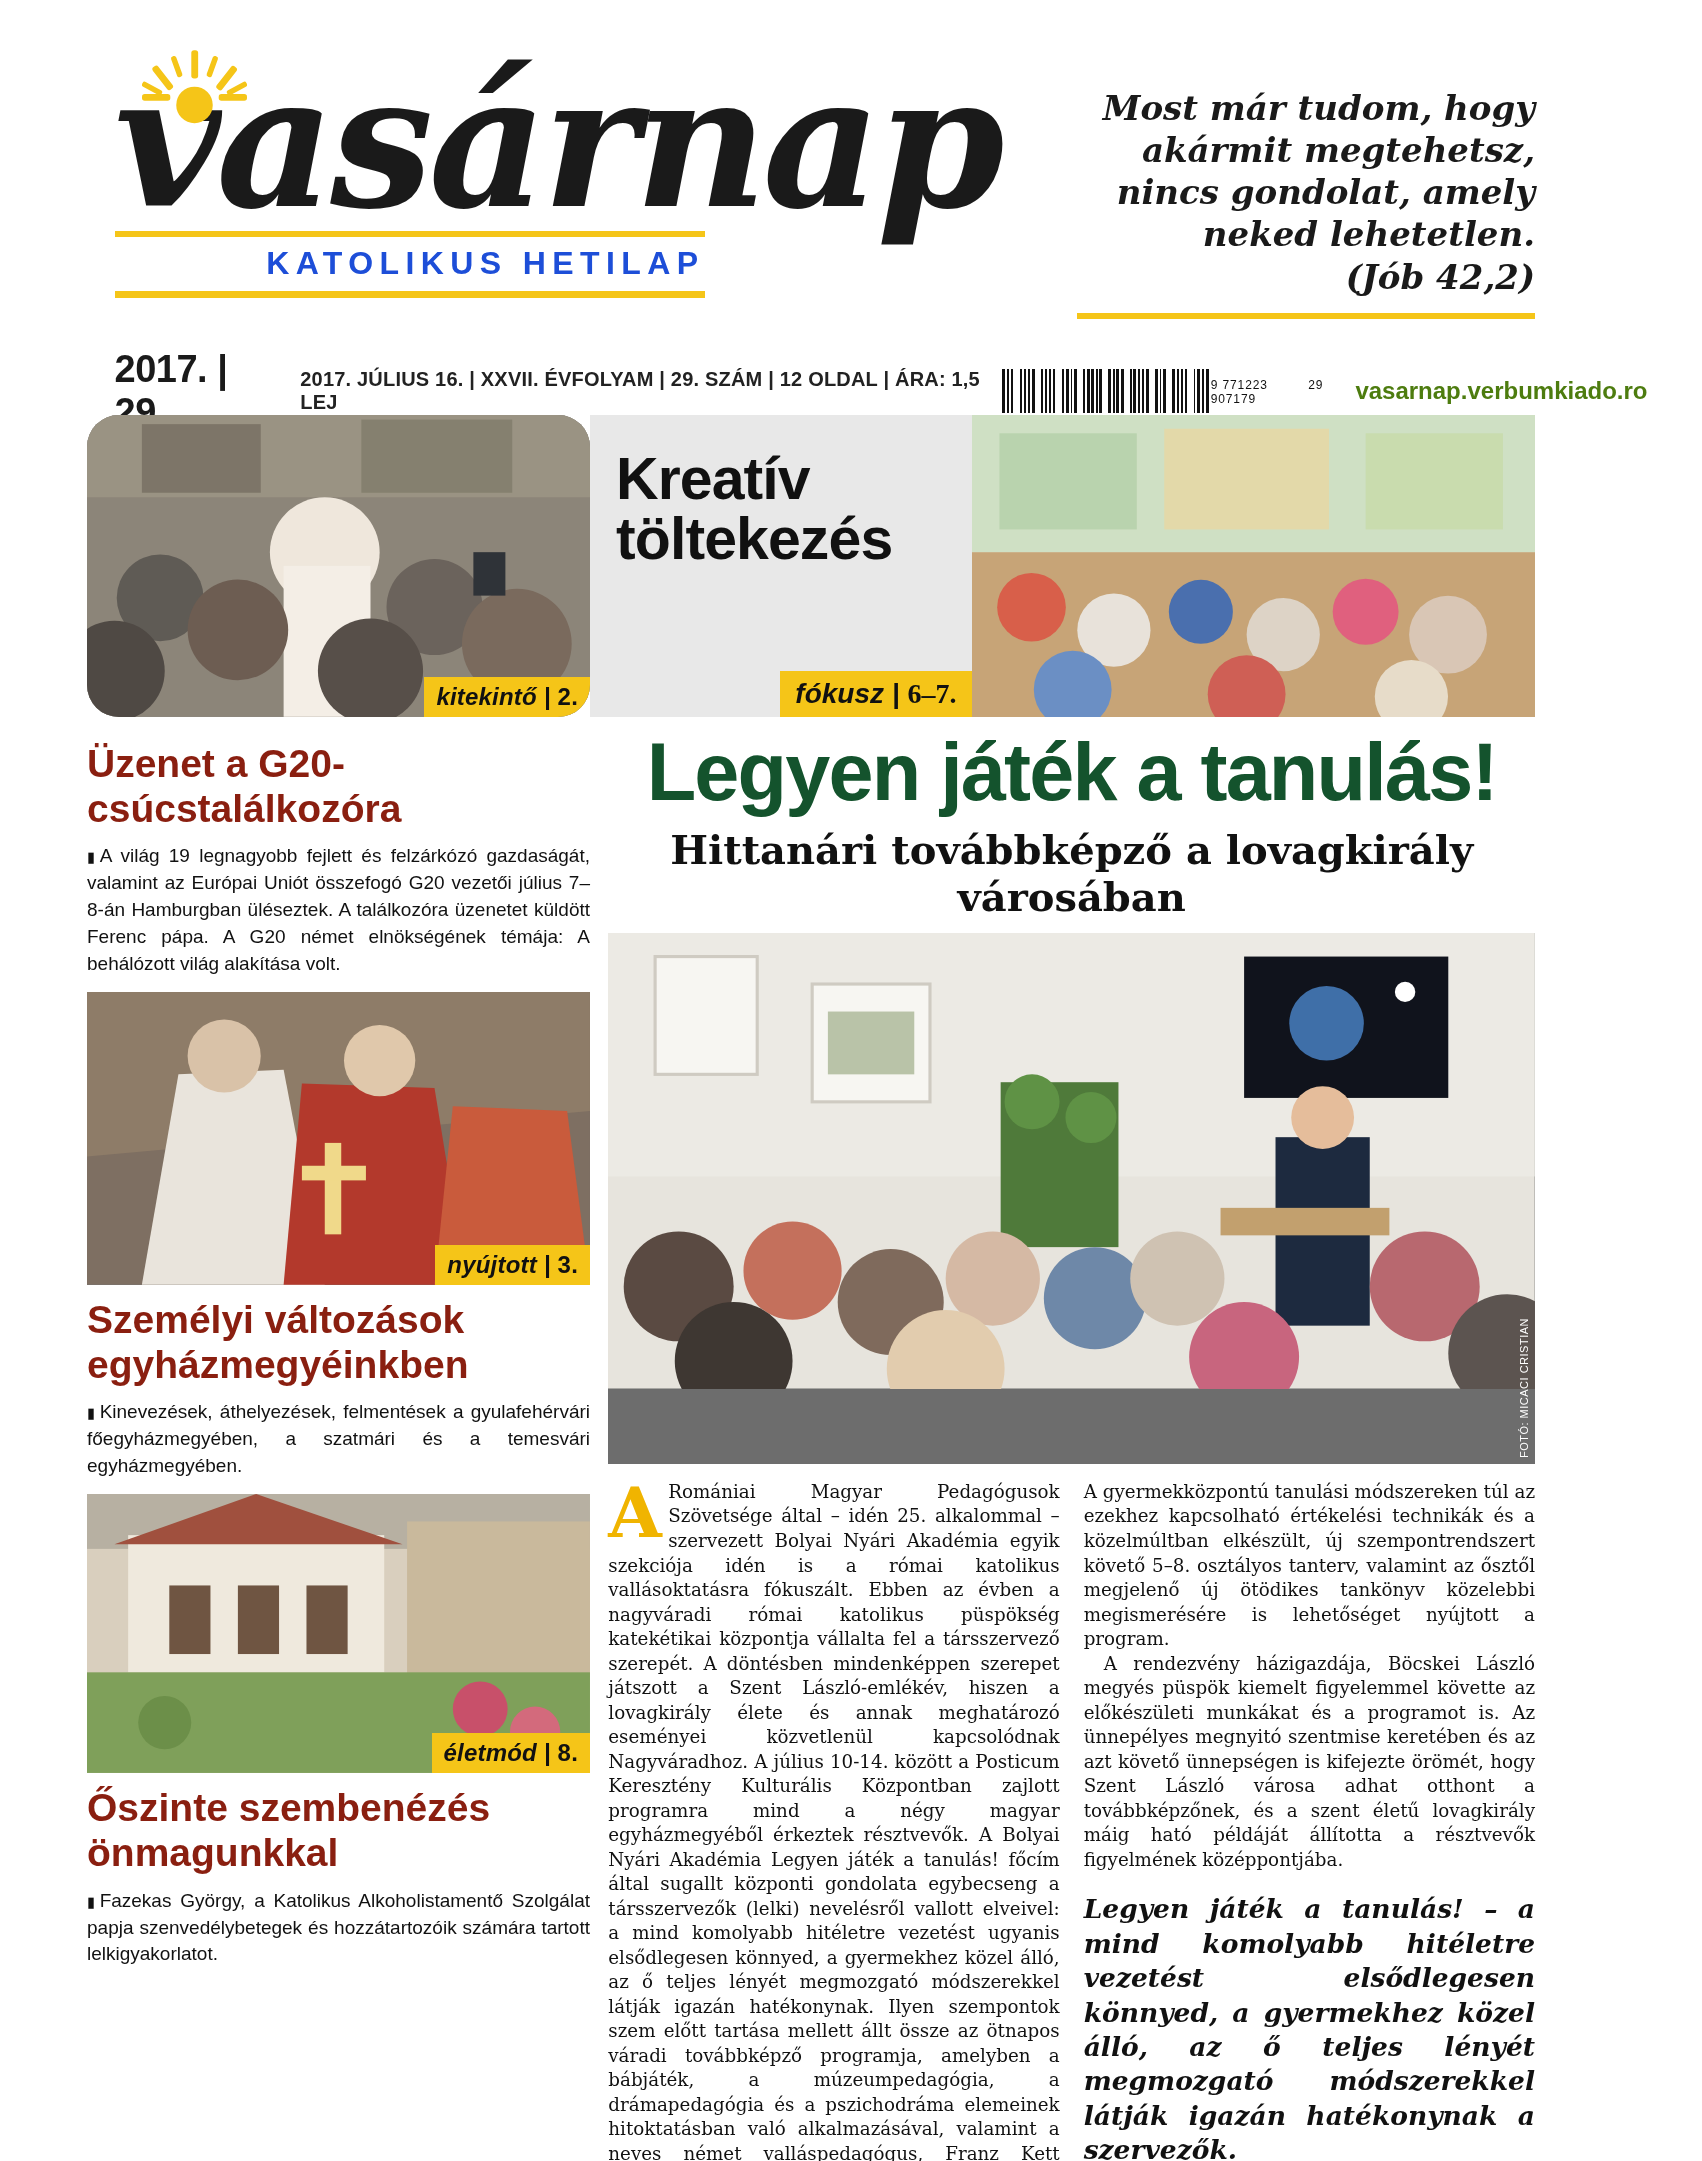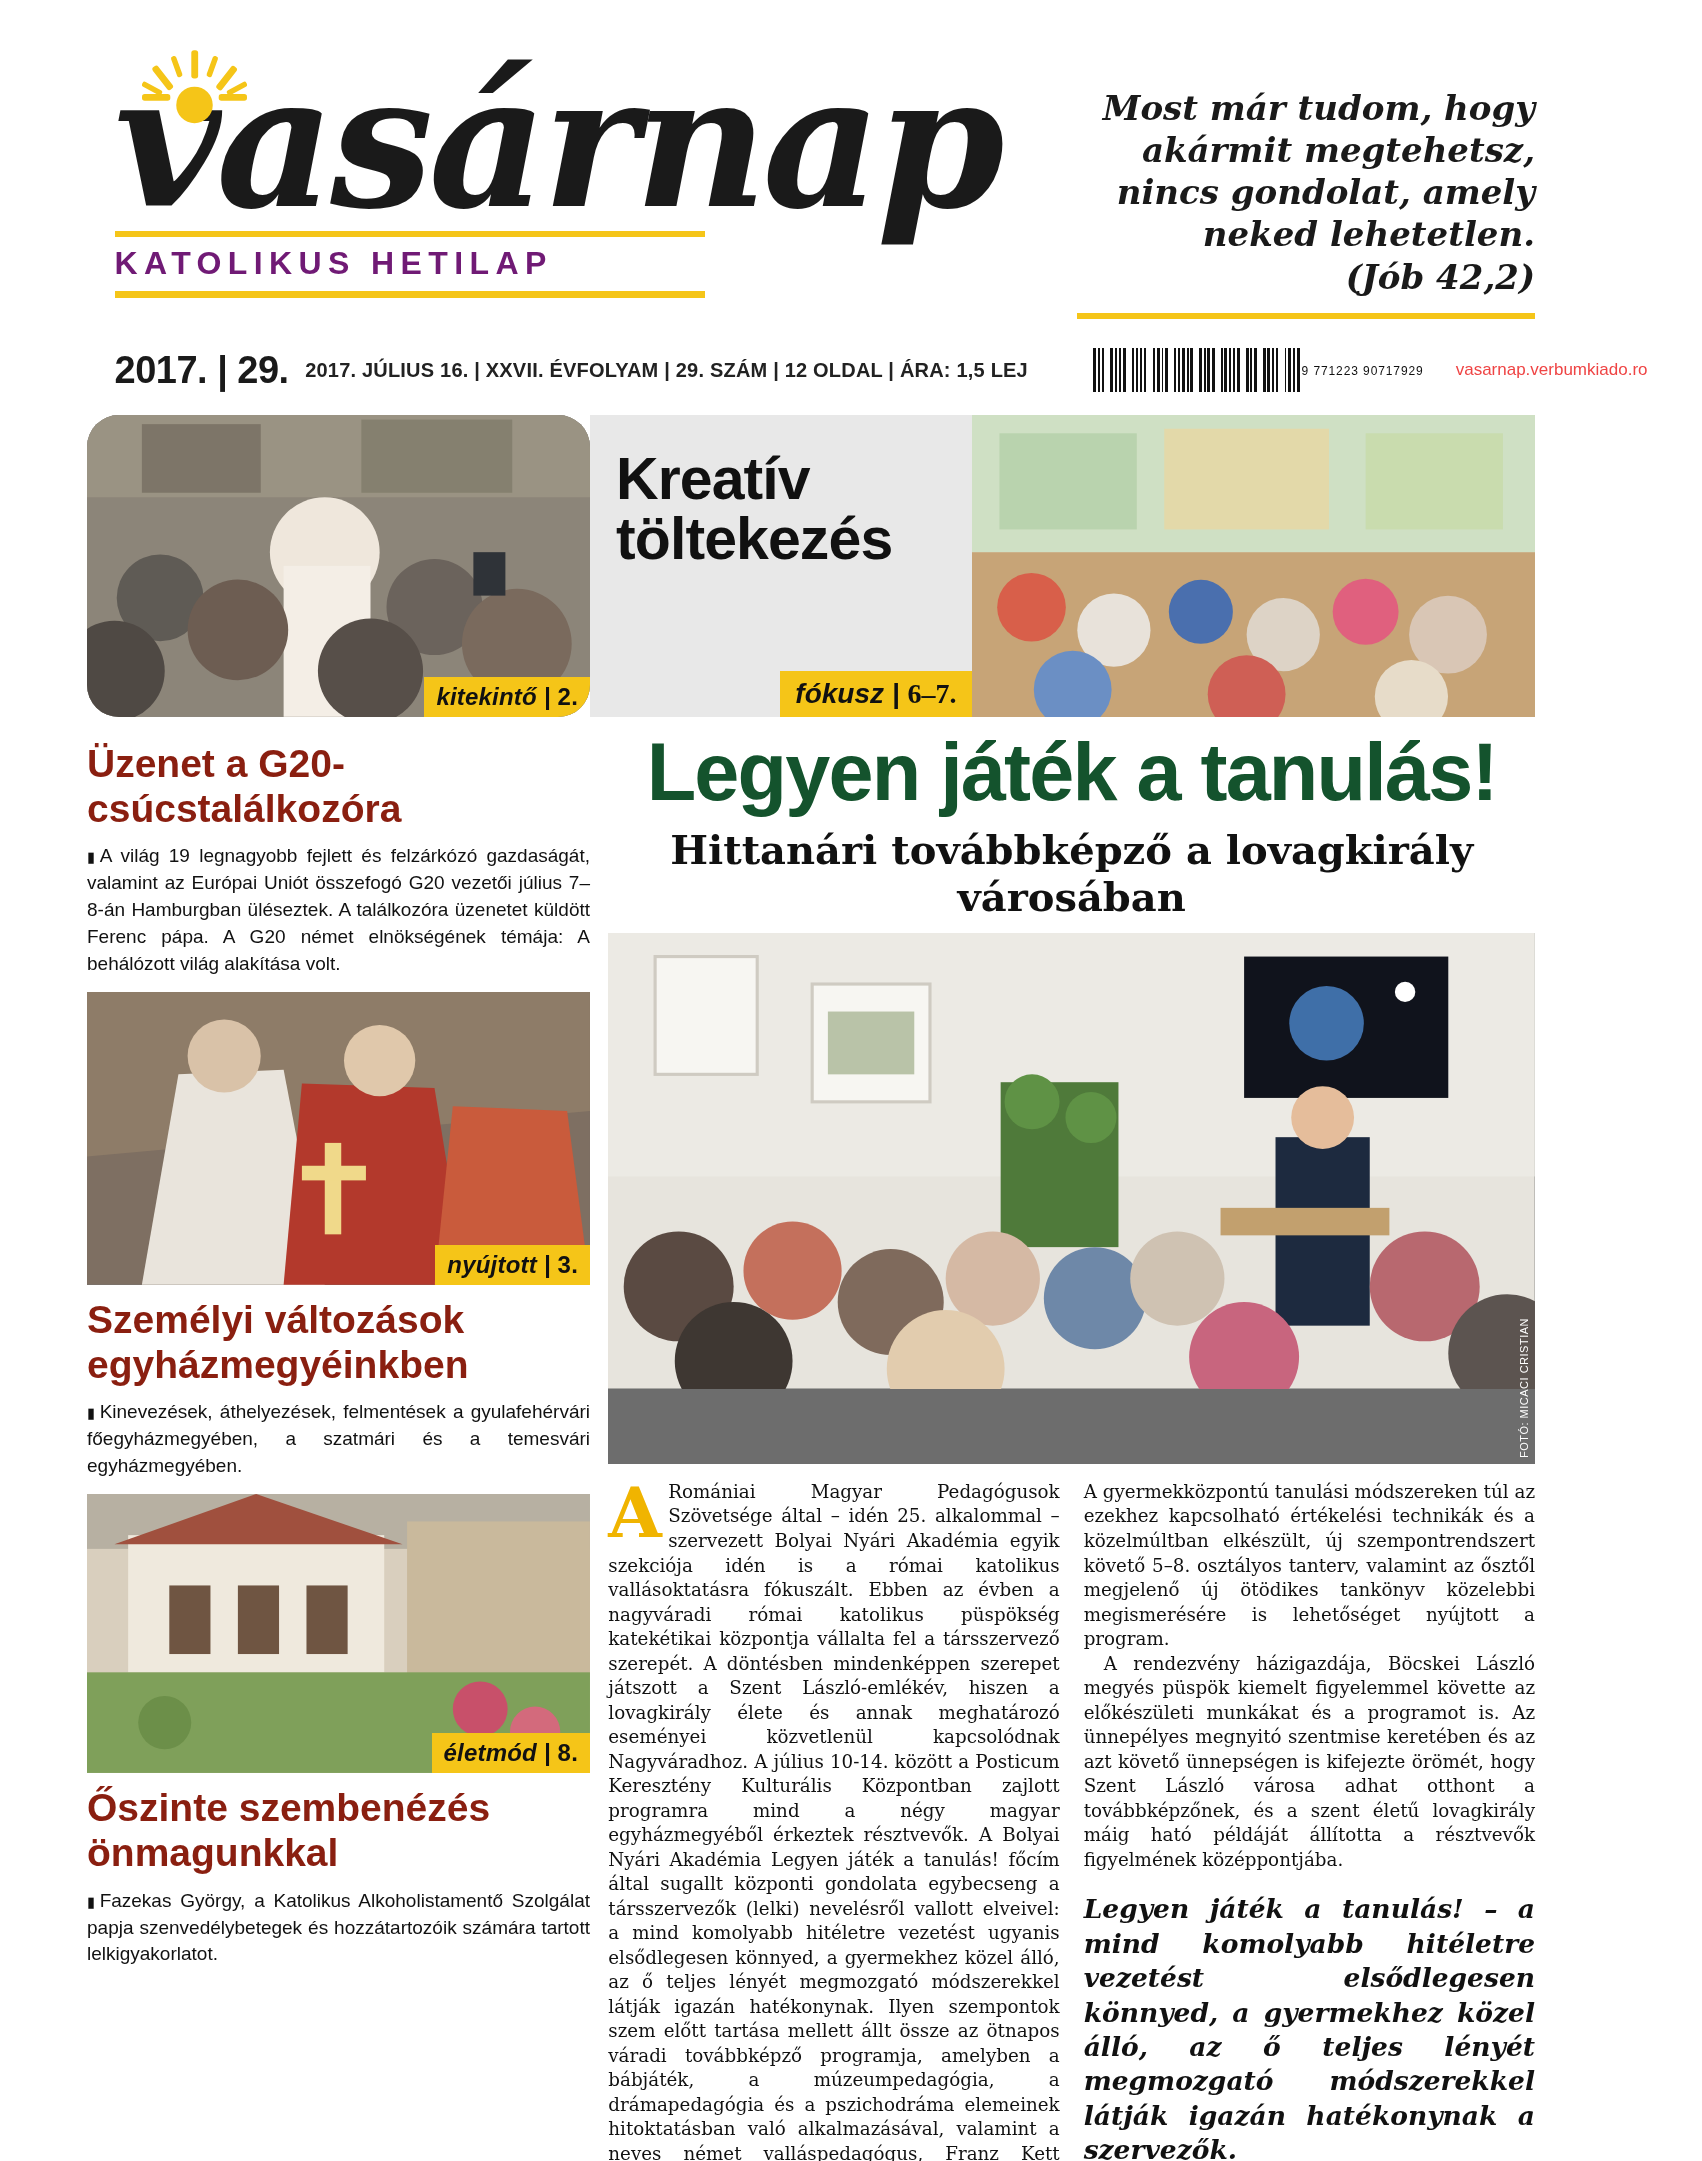--- a/index.html
+++ b/index.html
@@ -22,21 +22,21 @@
     font-weight:700;
     font-size:183px;
     letter-spacing:-4.6px;
     line-height:0.95;
     color:#1a1a1a;
     margin:0; padding:0;
   }
   .rule-yellow { height:6.4px; background:#f5c518; width:590px; margin-top:1.8px; }
   .subtitle {
     font-size:32px; font-weight:700; letter-spacing:6.4px;
-    text-align:left; width:590px; margin-top:8.2px; color:#701a75;
+    text-align:right; width:590px; margin-top:8.2px; color:#1d4ed8;
   }
   .rule-yellow2 { height:6.4px; background:#f5c518; width:590px; margin-top:9.2px; }
 
   .quote {
     position:absolute; right:0; top:87px; width:458px;
     text-align:right;
     font-family:"DejaVu Serif", serif;
     font-style:italic; font-weight:700;
     font-size:34px; line-height:1.24; color:#1a1a1a;
   }
@@ -44,21 +44,21 @@
 
   .issue-row { position:absolute; left:27.5px; top:348px; width:1533px; display:flex; align-items:center; }
   .issue-big { font-size:38px; font-weight:700; color:#1a1a1a; letter-spacing:-0.5px; }
   .issue-meta { font-size:20px; font-weight:700; color:#222; margin-left:16.5px; letter-spacing:0.2px; }
   .barcode { margin-left:auto; display:flex; align-items:center; }
   .bars { display:flex; align-items:flex-end; height:44px; }
   .bars i { display:block; width:2.7px; background:#111; height:44px; margin-right:1.8px; }
   .bars i.thin { width:1.8px; }
   .bars i.sp { background:transparent; }
   .barnum { font-size:12px; margin-top:2.7px; letter-spacing:0.9px; color:#111; display:flex; width:100%; justify-content:space-between; }
-  .website { margin-left:32px; font-size:17px; font-weight:400; color:#ef4444; }
+  .website { margin-left:32px; font-size:24px; font-weight:700; color:#4d7c0f; }
 
   
   .topstrip { display:flex; height:302px; margin-top:12px; }
   .photo { background:#8d8d8d; position:relative; overflow:hidden; }
   .ph-inner { position:absolute; inset:0; }
   .tag {
     position:absolute; right:0; bottom:0;
     background:#f5c518; color:#111;
     font-style:italic; font-weight:700;
     font-size:24px; padding:5.5px 12px 6.4px 12px;

